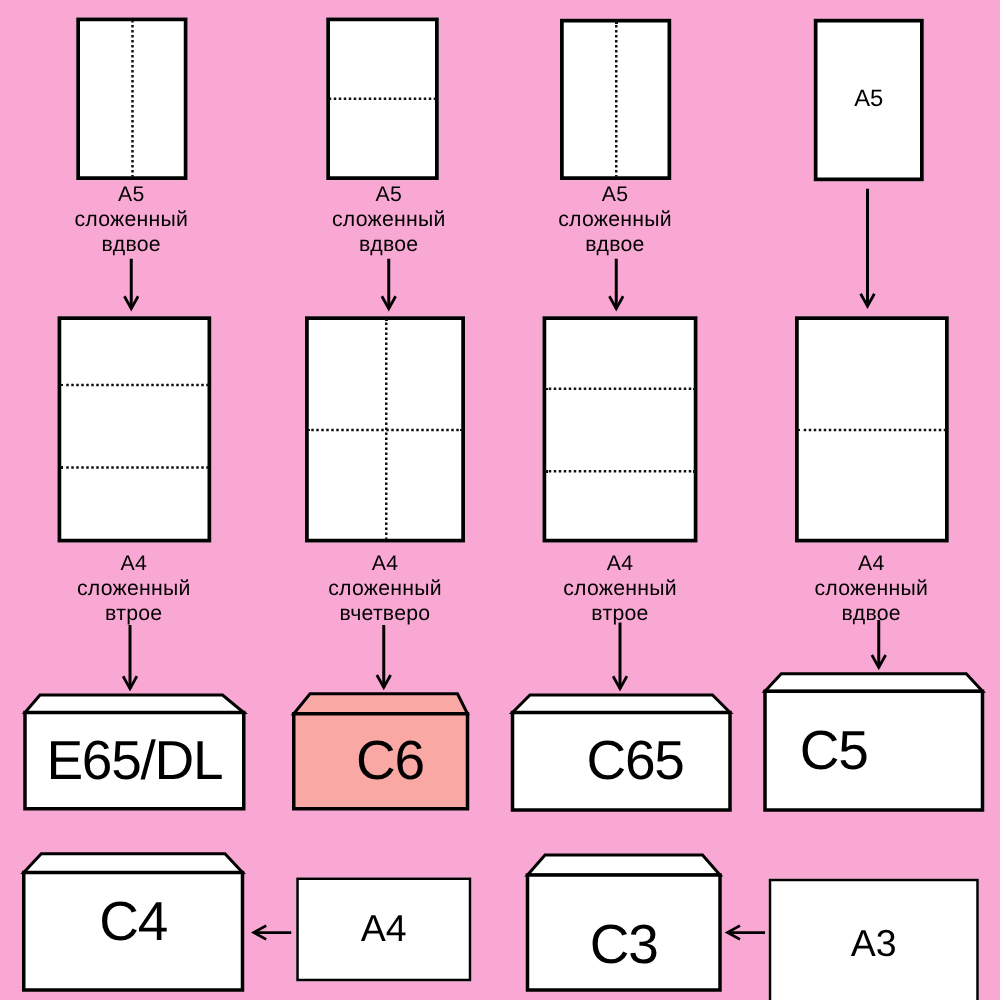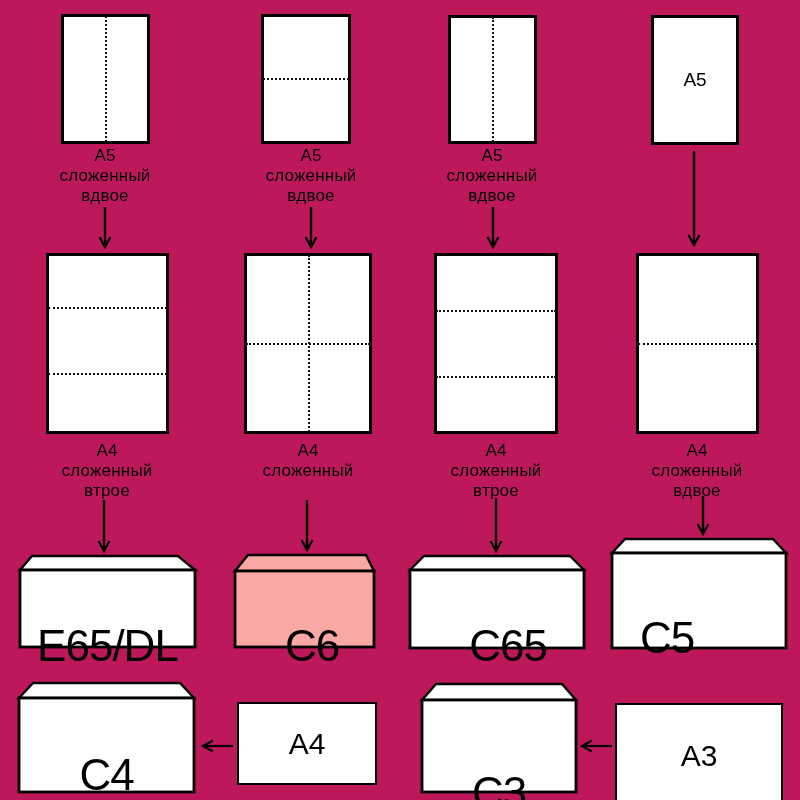--- a/index.html
+++ b/index.html
@@ -1,17 +1,17 @@
 <!DOCTYPE html>
 <html><head>
 <meta charset="utf-8">
 <style>
   html,body{margin:0;padding:0;background:#ffffff;}
   .canvas{
-    position:relative;width:800px;height:800px;background:#be185d;overflow:hidden;
+    position:relative;width:800px;height:800px;background:#f9a8d4;overflow:hidden;
     font-family:"Liberation Sans","DejaVu Sans",sans-serif;color:#000;
   }
   .bg-svg{position:absolute;left:0;top:0;width:800px;height:800px;}
   .sheet{
     position:absolute;box-sizing:border-box;border:3px solid #000;background:#fff;
   }
   .sheet-thin{border-width:2.5px;}
   .fold-v{
     position:absolute;top:-1px;bottom:-1px;width:0;
     border-left:2.5px dotted #111;
@@ -24,21 +24,21 @@
     position:absolute;width:160px;text-align:center;
     font-size:17px;line-height:20px;letter-spacing:0.2px;
   }
   .sheet-text{
     position:absolute;display:flex;align-items:center;justify-content:center;
     font-size:19px;
   }
   .sheet-text-big{font-size:30px;}
   .env-label{
     position:absolute;display:flex;align-items:center;justify-content:center;
-    font-size:44px;letter-spacing:-1px;margin-top:37px;
+    font-size:44px;letter-spacing:-1px;
   }
 </style>
 </head>
 <body>
 
 <div class="canvas">
 
   <svg class="bg-svg" viewBox="0 0 800 800" xmlns="http://www.w3.org/2000/svg">
     <defs>
       <marker id="ah" markerWidth="16" markerHeight="16" refX="11" refY="6.5" orient="auto" markerUnits="userSpaceOnUse">
@@ -142,20 +142,21 @@
   </div>
 
   <div class="caption" style="left:27px;top:441px;">
     <div>А4</div>
     <div>сложенный</div>
     <div>втрое</div>
   </div>
   <div class="caption" style="left:228px;top:441px;">
     <div>А4</div>
     <div>сложенный</div>
+    <div>вчетверо</div>
   </div>
   <div class="caption" style="left:416px;top:441px;">
     <div>А4</div>
     <div>сложенный</div>
     <div>втрое</div>
   </div>
   <div class="caption" style="left:617px;top:441px;">
     <div>А4</div>
     <div>сложенный</div>
     <div>вдвое</div>

